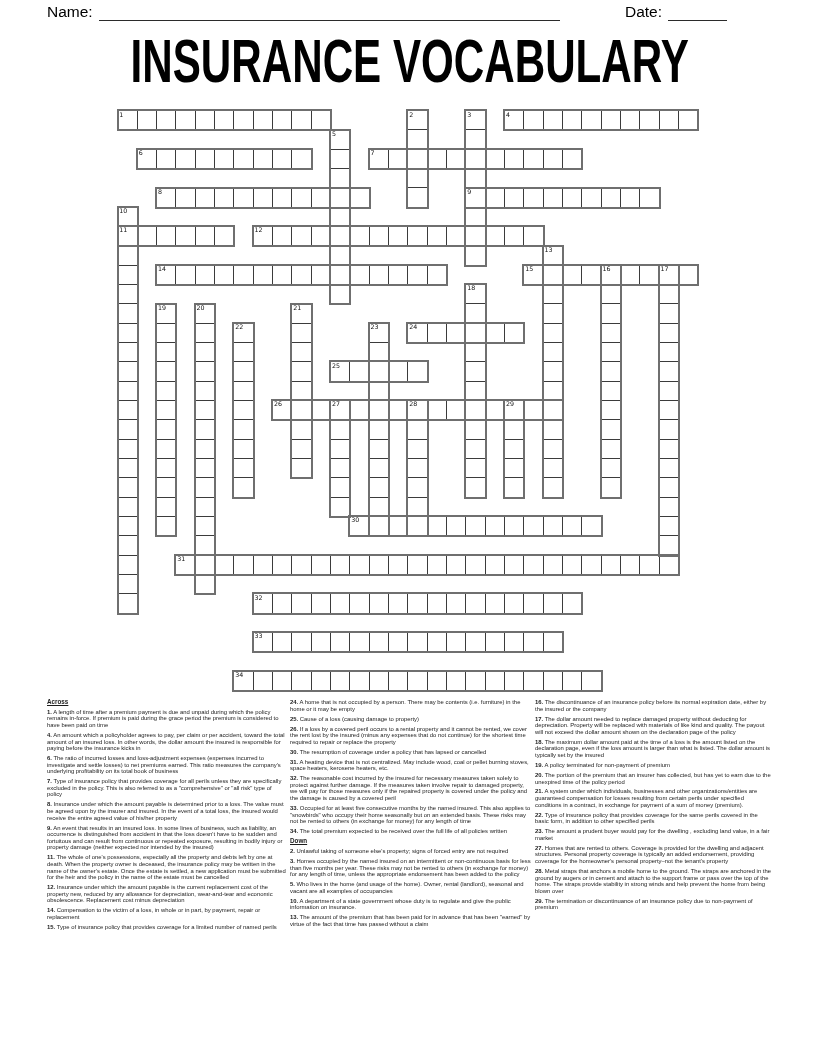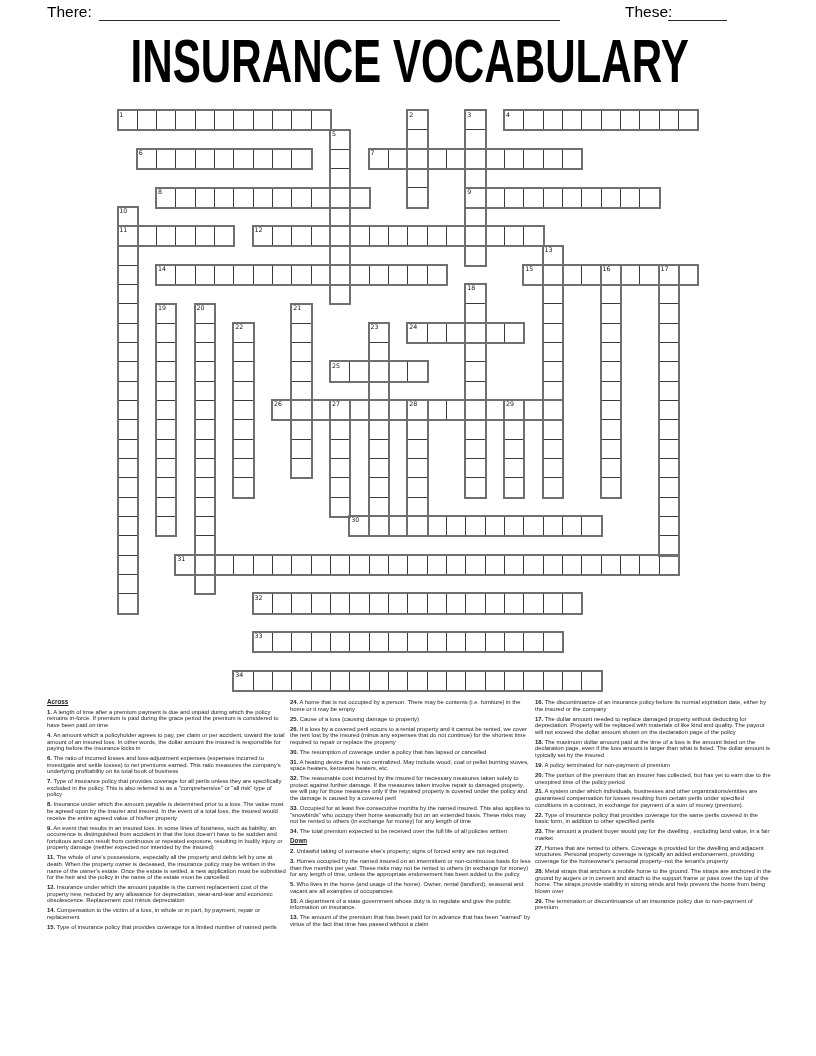--- a/index.html
+++ b/index.html
@@ -21,23 +21,23 @@
   .c2{left:290px;width:243px;}
   .c3{left:535px;width:237px;}
   .clue{margin:0 0 3.4px 0;}
   .cnum{font-weight:bold;}
   .clue-header{font-weight:bold;text-decoration:underline;font-size:6.3px;margin:0 0 3.2px 0;}
 </style>
 </head>
 <body>
 
 <div class="page">
-  <span class="topline" style="left:47px;">There:</span>
+  <span class="topline" style="left:47px;">Name:</span>
   <span class="fill-line" style="left:99px;width:461px;"></span>
-  <span class="topline" style="left:625px;">These:</span>
+  <span class="topline" style="left:625px;">Date:</span>
   <span class="fill-line" style="left:668px;width:59px;"></span>
 
   <div class="title">INSURANCE VOCABULARY</div>
 
   <div id="grid">
       <div class="cell" style="left: 117.3px; top: 110px; width: 20.53px; height: 20.53px;">
         <span class="num">1</span>
       </div>
       <div class="cell" style="left: 136.63px; top: 110px; width: 20.53px; height: 20.53px;"></div>
       <div class="cell" style="left: 155.96px; top: 110px; width: 20.53px; height: 20.53px;"></div>

